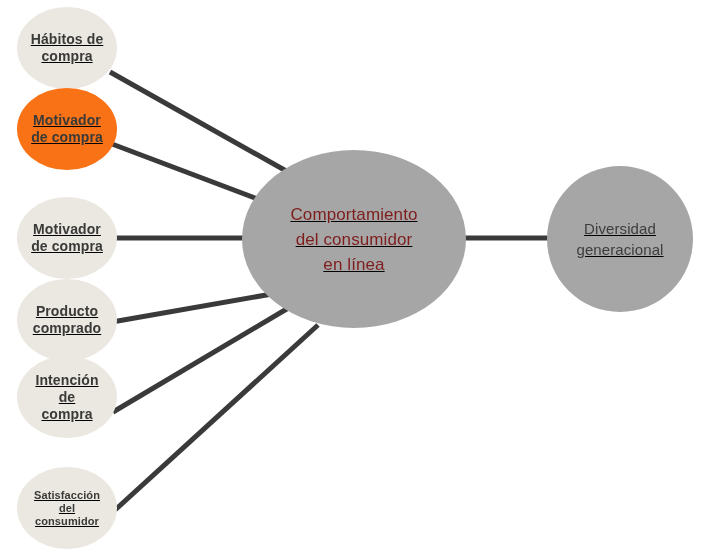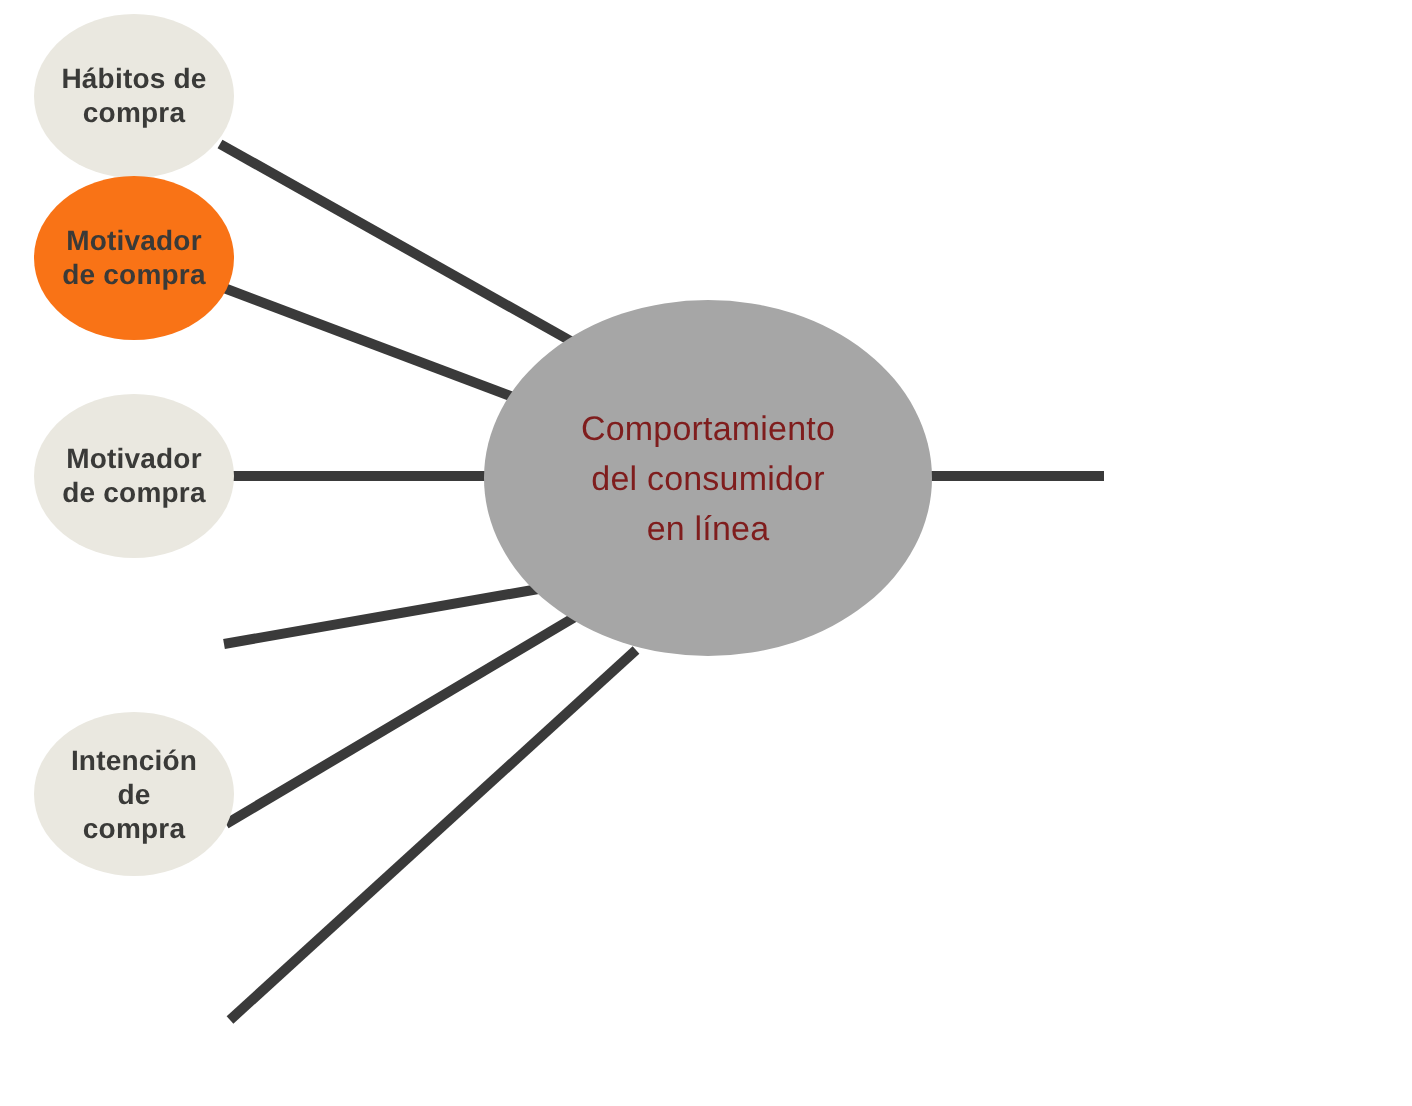--- a/index.html
+++ b/index.html
@@ -25,20 +25,21 @@
     height: 553px;
   }
   .node {
     position: absolute;
     display: flex;
     align-items: center;
     justify-content: flex-end;
     text-align: center;
     box-sizing: border-box;
     z-index: 2;
+    text-decoration: underline;
   }
   .node-label {
     display: block;
     width: 100%;
     white-space: pre-line;
     color: #333333;
     letter-spacing: 0.1px;
   }
   
   .node-branch {
@@ -109,28 +110,41 @@
   <div class="node node-branch" style="left: 17px; top: 88px; width: 100px; height: 82px; background: #f97316;">
     <span class="node-label">Motivador
 de compra</span>
   </div>
 
   <div class="node node-branch" style="left: 17px; top: 197px; width: 100px; height: 82px; background: rgb(234, 232, 224);">
     <span class="node-label">Motivador
 de compra</span>
   </div>
 
+  <div class="node node-branch" style="left: 17px; top: 279px; width: 100px; height: 82px; background: rgb(234, 232, 224);">
+    <span class="node-label">Producto
+comprado</span>
+  </div>
 
   <div class="node node-branch" style="left: 17px; top: 356px; width: 100px; height: 82px; background: rgb(234, 232, 224);">
     <span class="node-label">Intención
 de
 compra</span>
   </div>
 
+  <div class="node node-branch small" style="left: 17px; top: 467px; width: 100px; height: 82px; background: rgb(234, 232, 224);">
+    <span class="node-label">Satisfacción
+del
+consumidor</span>
+  </div>
 
   <div class="node node-center" id="center-node" style="left: 242px; top: 150px; width: 224px; height: 178px; background: rgb(166, 166, 166);">
     <span class="node-label">Comportamiento
 del consumidor
 en línea</span>
   </div>
 
+  <div class="node node-right" id="right-node" style="left: 547px; top: 166px; width: 146px; height: 146px; background: rgb(166, 166, 166);">
+    <span class="node-label">Diversidad
+generacional</span>
+  </div>
 
 </div>
 
 </body></html>

